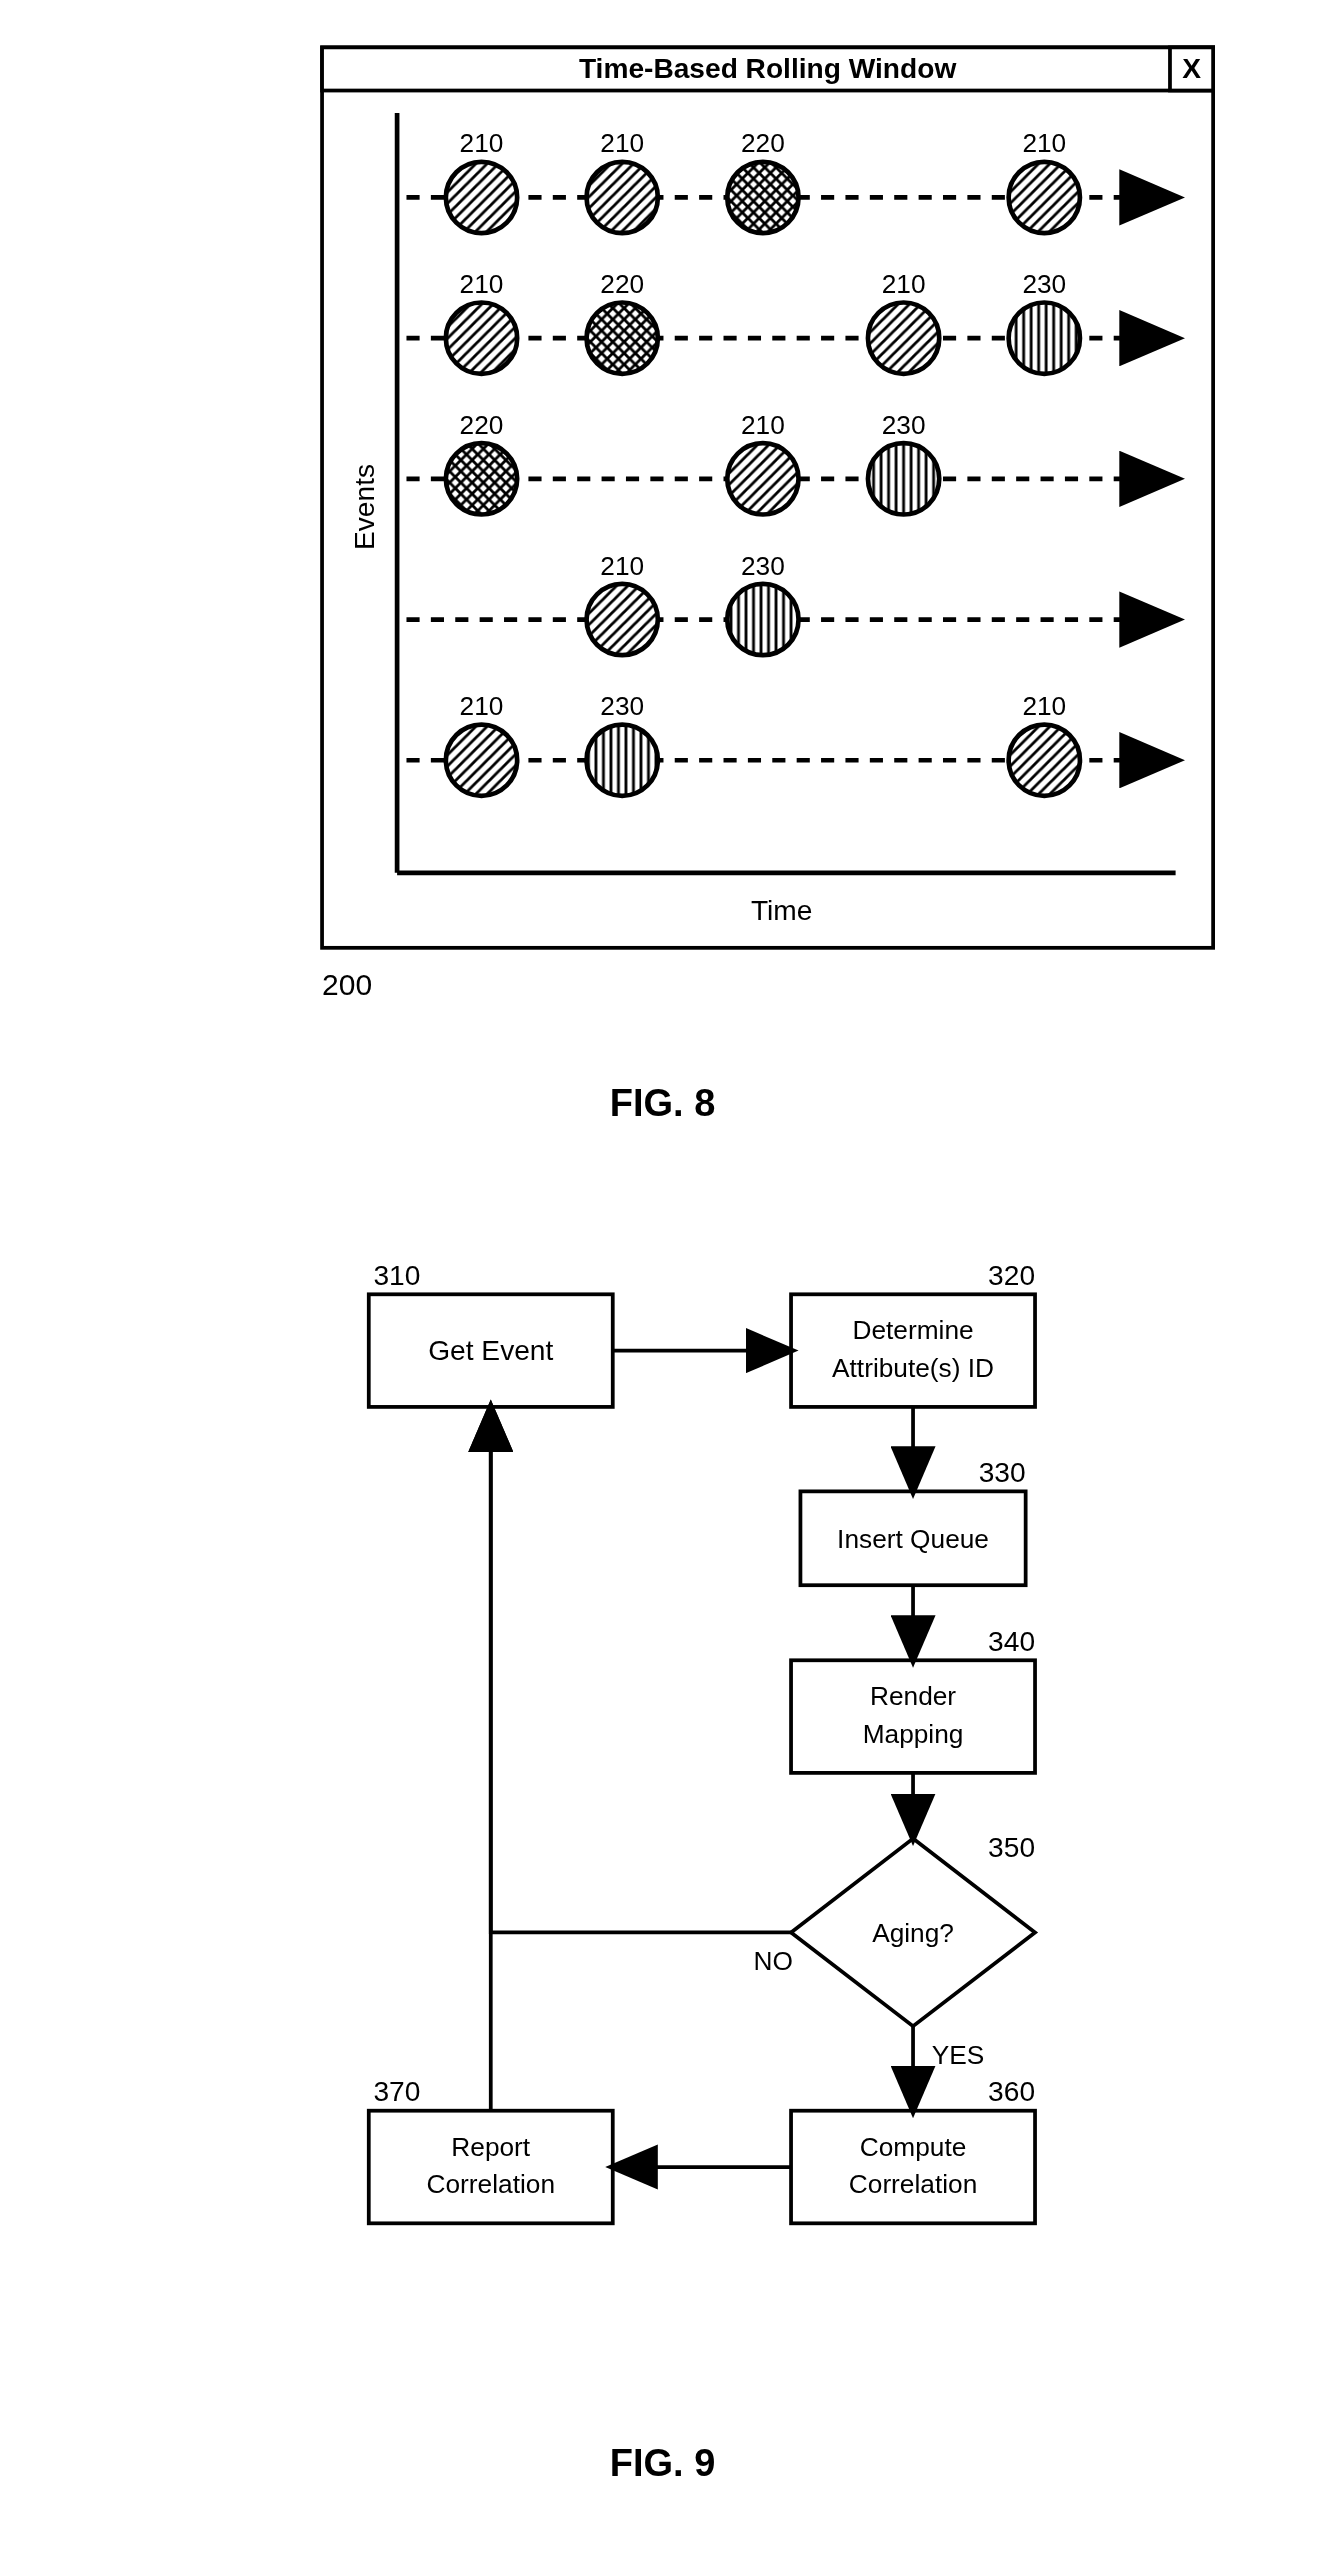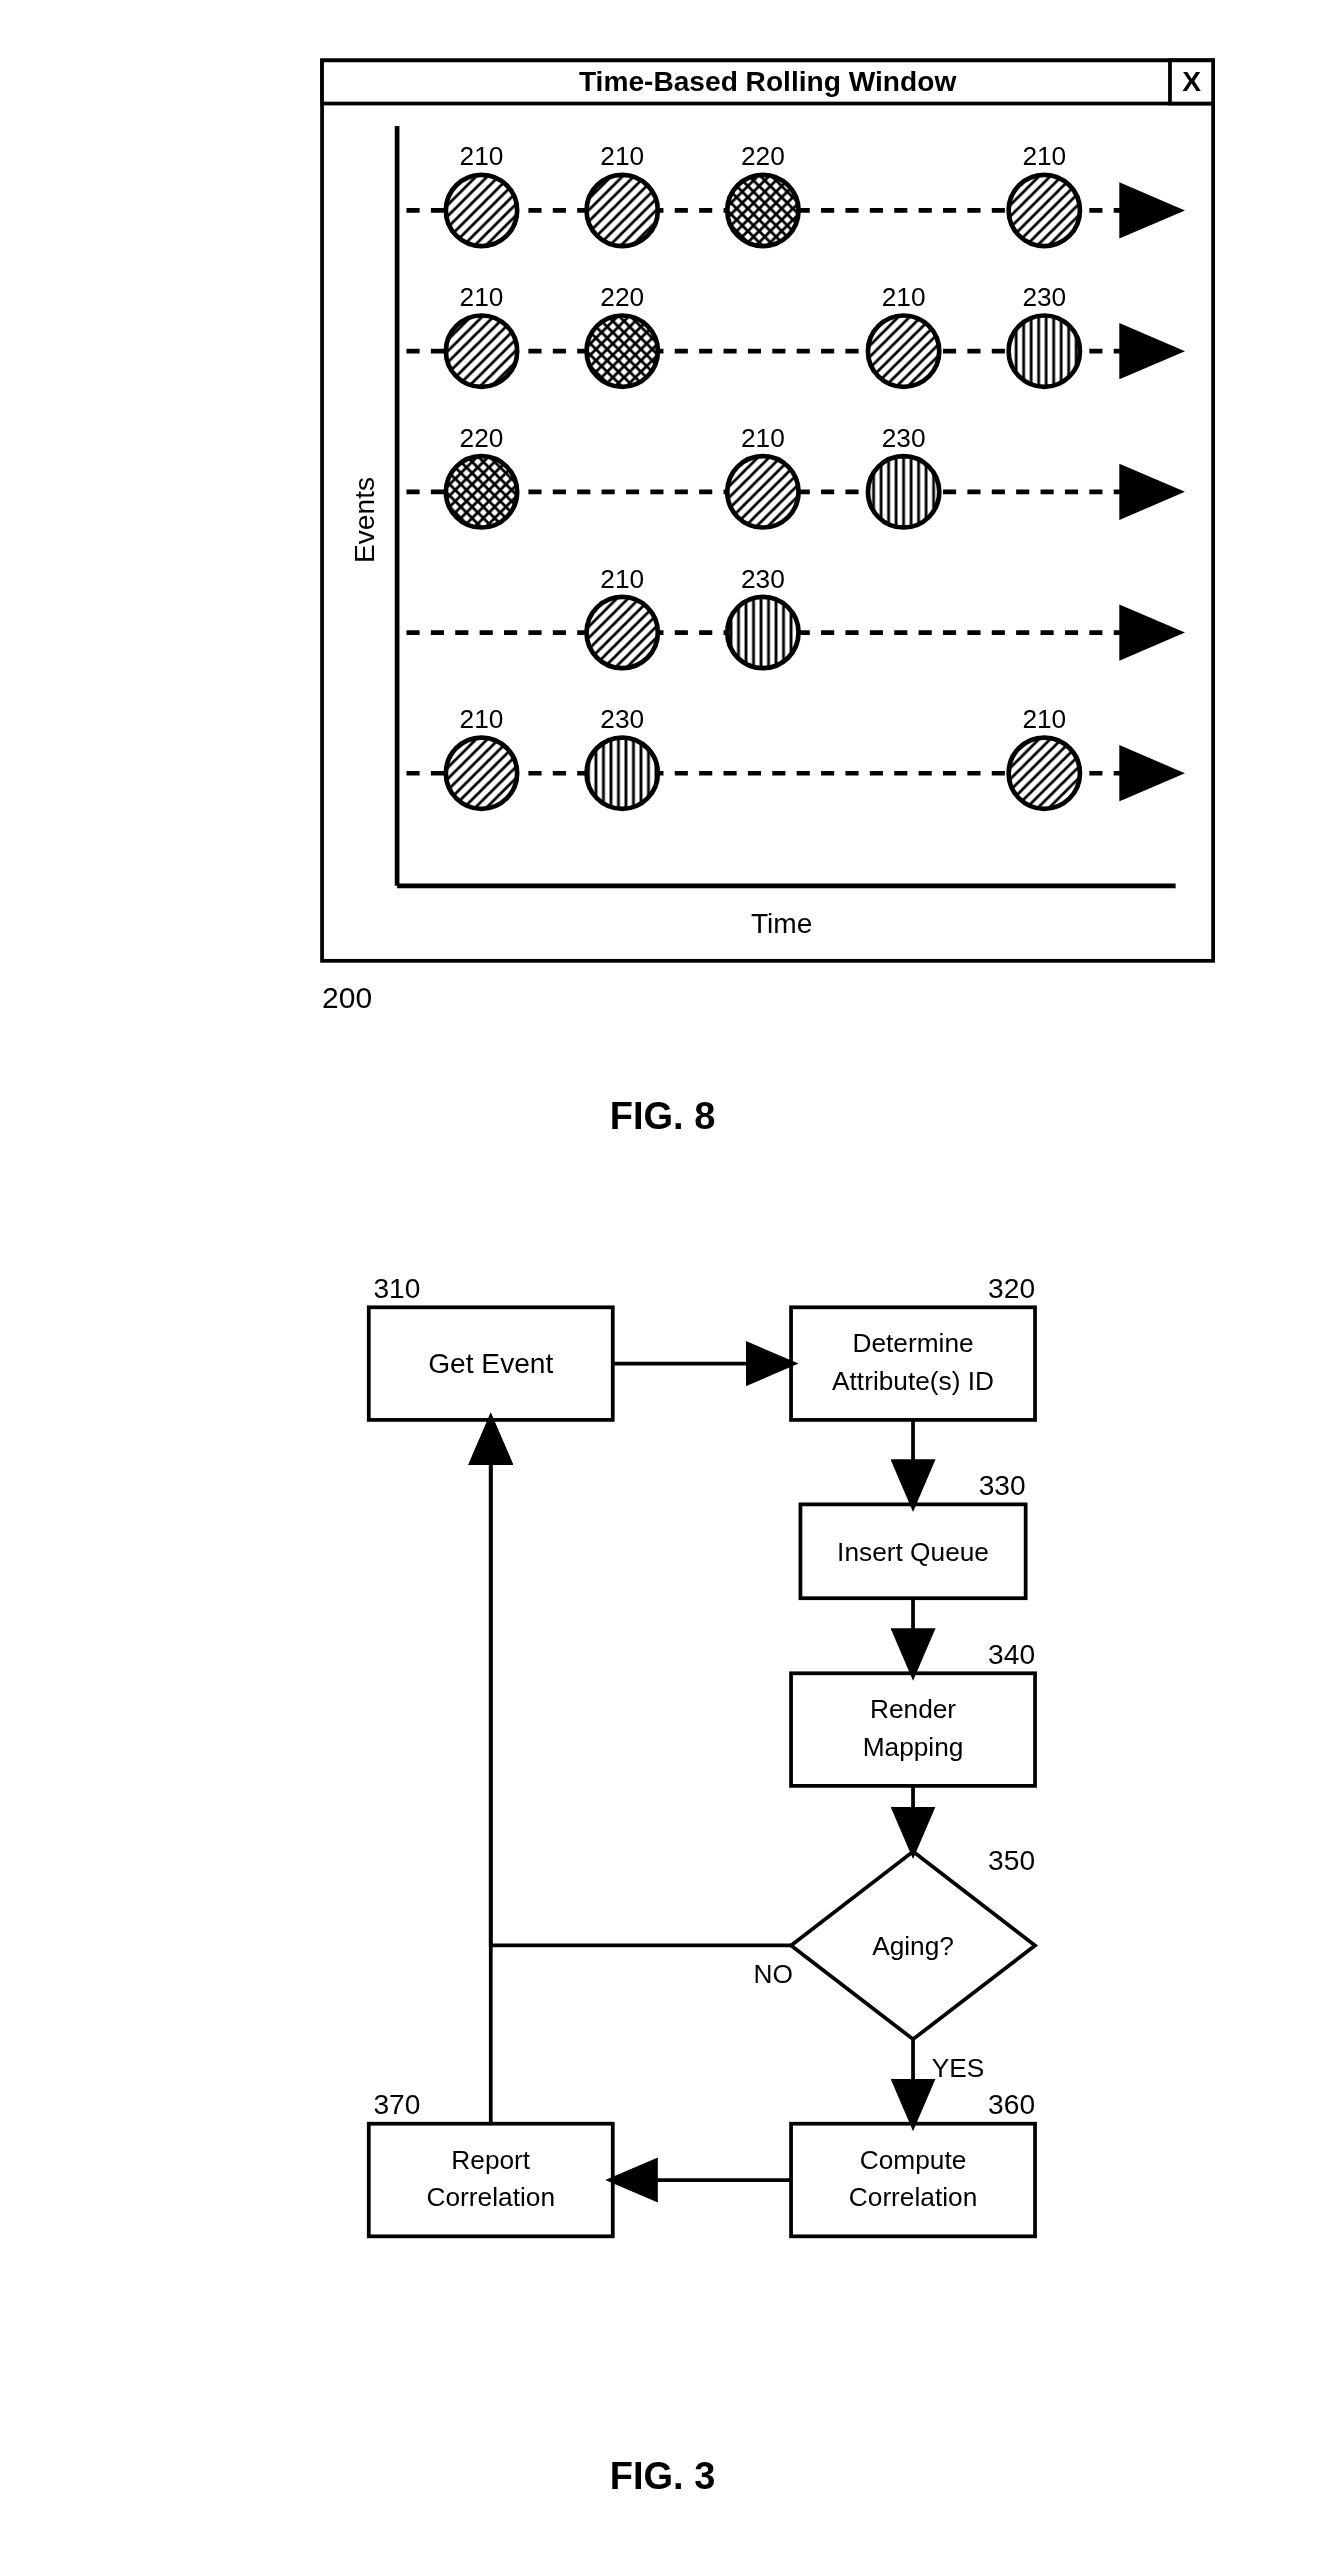--- a/index.html
+++ b/index.html
@@ -1,17 +1,17 @@
 <!DOCTYPE html>
 <html style="font-size:15px"><head>
 <meta charset="utf-8">
 <style>
   * { box-sizing: border-box; margin: 0; padding: 0; }
   body { font-family: Arial, Helvetica, sans-serif; background: #fff; color: #000; }
-  .page { width: 1114px; margin: 0 auto; padding: 51px 0 75px; position: relative; }
+  .page { width: 1114px; margin: 0 auto; padding: 38px 0 75px; position: relative; }
   .fig-label { text-align: center; font-size: 38px; font-weight: bold; margin-top: 28px; }
   svg text { font-family: Arial, Helvetica, sans-serif; }
 </style>
 </head>
 <body>
 
 <div class="page">
 
 
 <svg id="fig2-svg" width="1326" height="1013" viewBox="0 0 1413 1080">
@@ -178,16 +178,16 @@
     <text x="690" y="780" font-size="28" stroke="none" fill="#000">NO</text>
 
     <line x1="860" y1="840" x2="860" y2="926" marker-end="url(#fcArrow)"></line>
     <text x="880" y="880" font-size="28" stroke="none" fill="#000">YES</text>
 
     <line x1="730" y1="990" x2="544" y2="990" marker-end="url(#fcArrow)"></line>
 
     <line x1="410" y1="930" x2="410" y2="184" marker-end="url(#fcArrow)"></line>
   </g>
 </svg>
-<div class="fig-label">FIG. 3</div>
+<div class="fig-label">FIG. 9</div>
 
 </div>
 
 
 </body></html>

